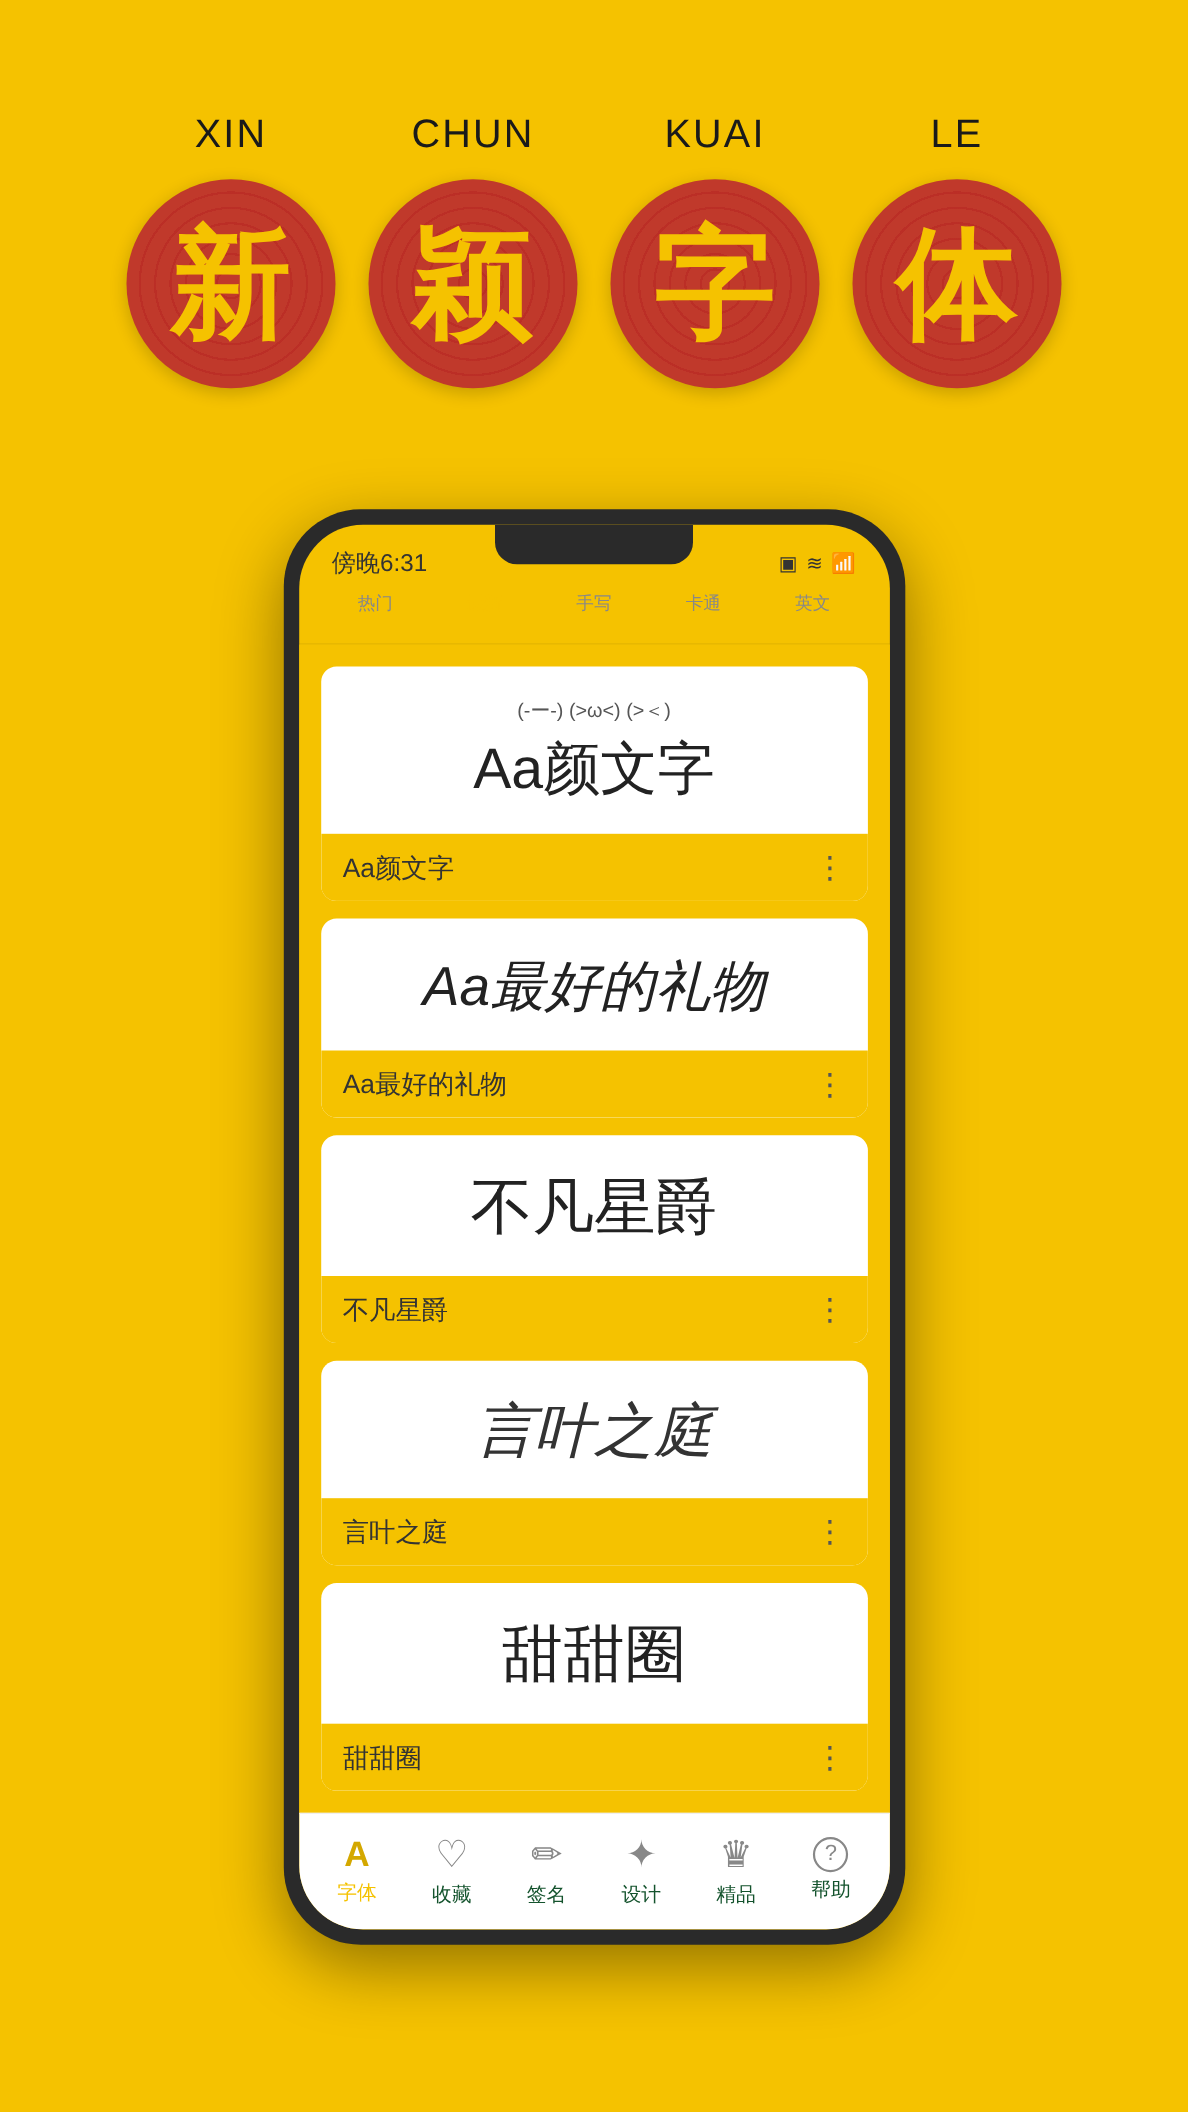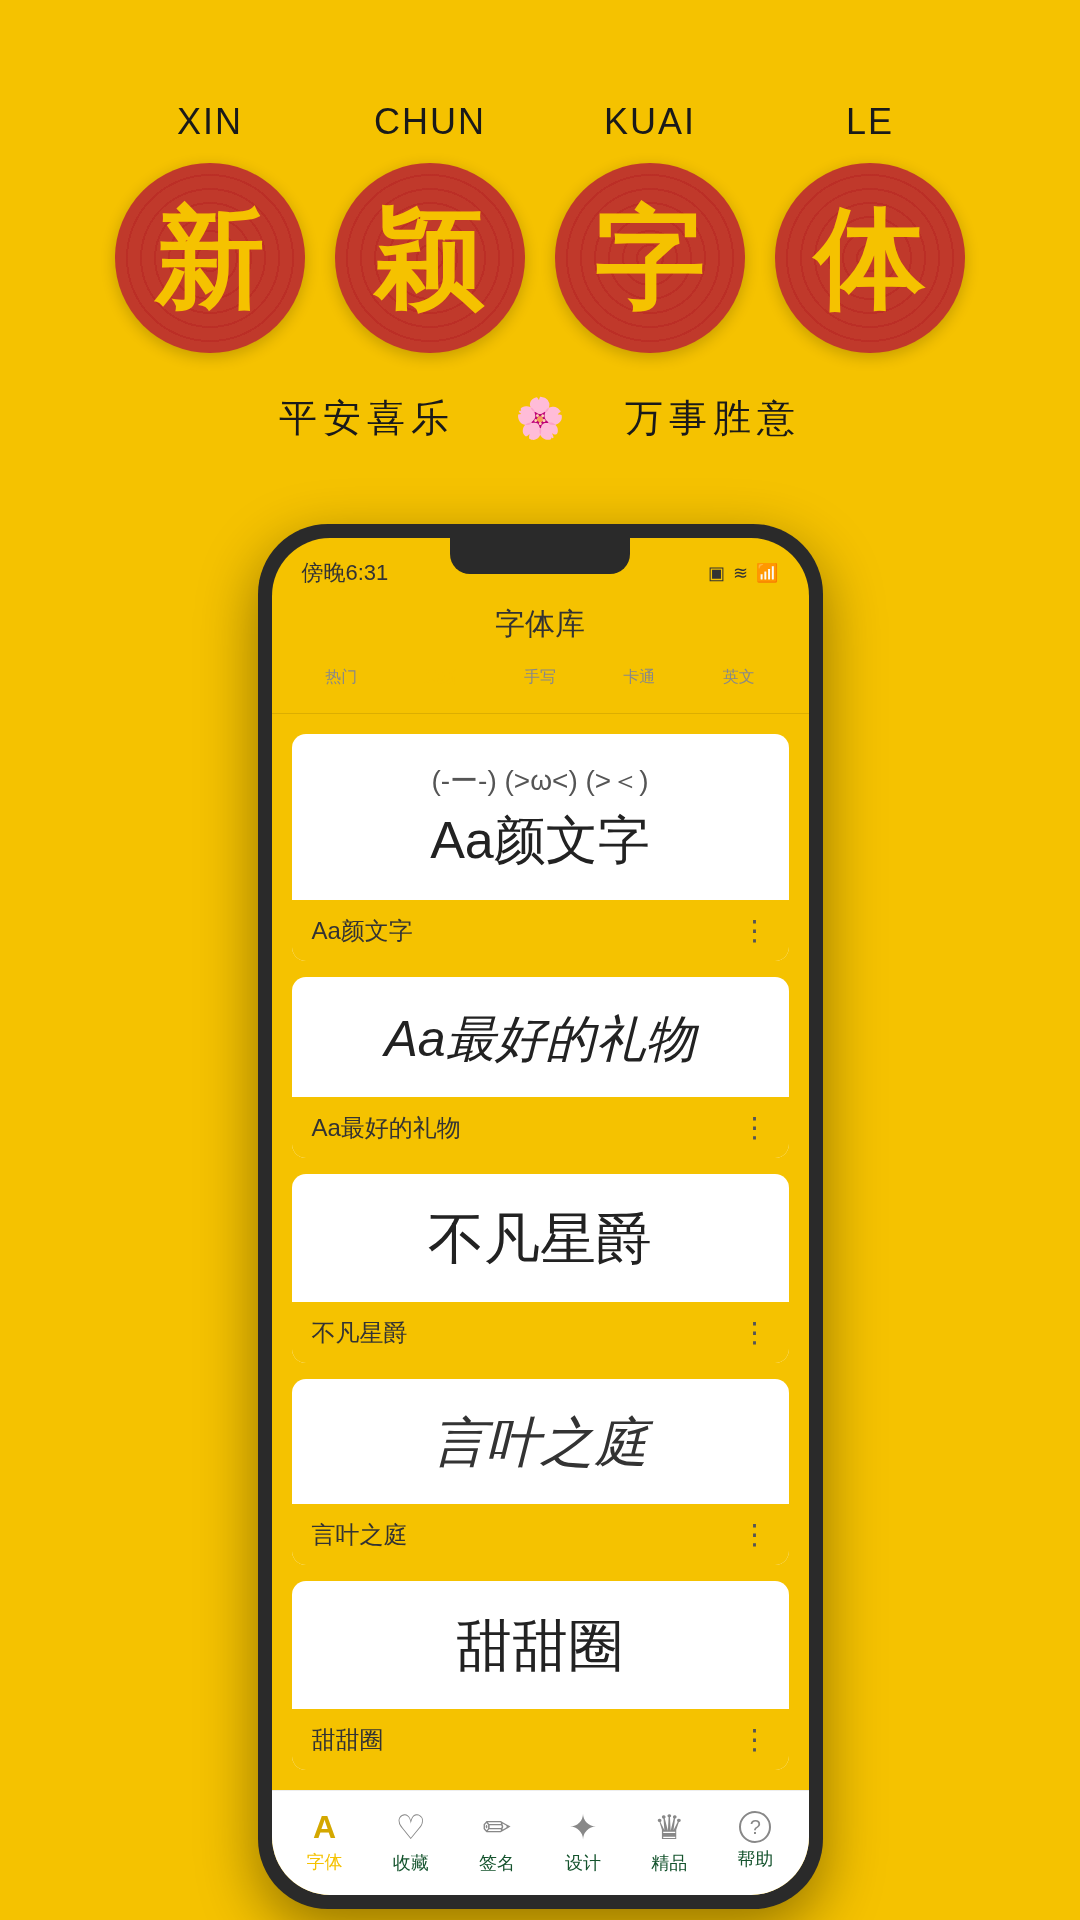--- a/index.html
+++ b/index.html
@@ -289,57 +289,51 @@
       <span class="char-text">颖</span>
     </div>
     <div class="char-circle">
       <span class="char-text">字</span>
     </div>
     <div class="char-circle">
       <span class="char-text">体</span>
     </div>
   </div>
 
-  <div class="subtitle-row">
-    <span class="subtitle-text">平安喜乐</span>
-    <span class="lotus-icon">🌸</span>
-    <span class="subtitle-text">万事胜意</span>
-  </div>
 </div>
 
 <div class="phone-section">
   <div class="phone-frame">
     <div class="phone-inner">
       <div class="phone-notch"></div>
 
       <div class="status-bar">
         <span class="status-time">傍晚6:31</span>
         <div class="status-icons">
           <span>▣</span>
           <span>≋</span>
           <span>📶</span>
         </div>
       </div>
 
-      <div class="app-header">字体库</div>
 
       <div class="tabs-row">
         <span class="tab-item">热门</span>
         <span class="tab-item active">最新</span>
         <span class="tab-item">手写</span>
         <span class="tab-item">卡通</span>
         <span class="tab-item">英文</span>
       </div>
 
       <div class="font-list">
 
         <div class="font-card">
           <div class="font-preview">
             <div style="text-align:center;">
-              <div style="font-size:28px; color:#555; margin-bottom:6px;">(-ー-) (&gt;ω&lt;) (&gt;＜)</div>
+              <div style="font-size:18px; color:#555; margin-bottom:6px;">(-ー-) (&gt;ω&lt;) (&gt;＜)</div>
               <div class="font-preview-text">Aa颜文字</div>
             </div>
           </div>
           <div class="font-bar">
             <span class="font-name">Aa颜文字</span>
             <span class="more-icon">⋮</span>
           </div>
         </div>
 
         <div class="font-card">

